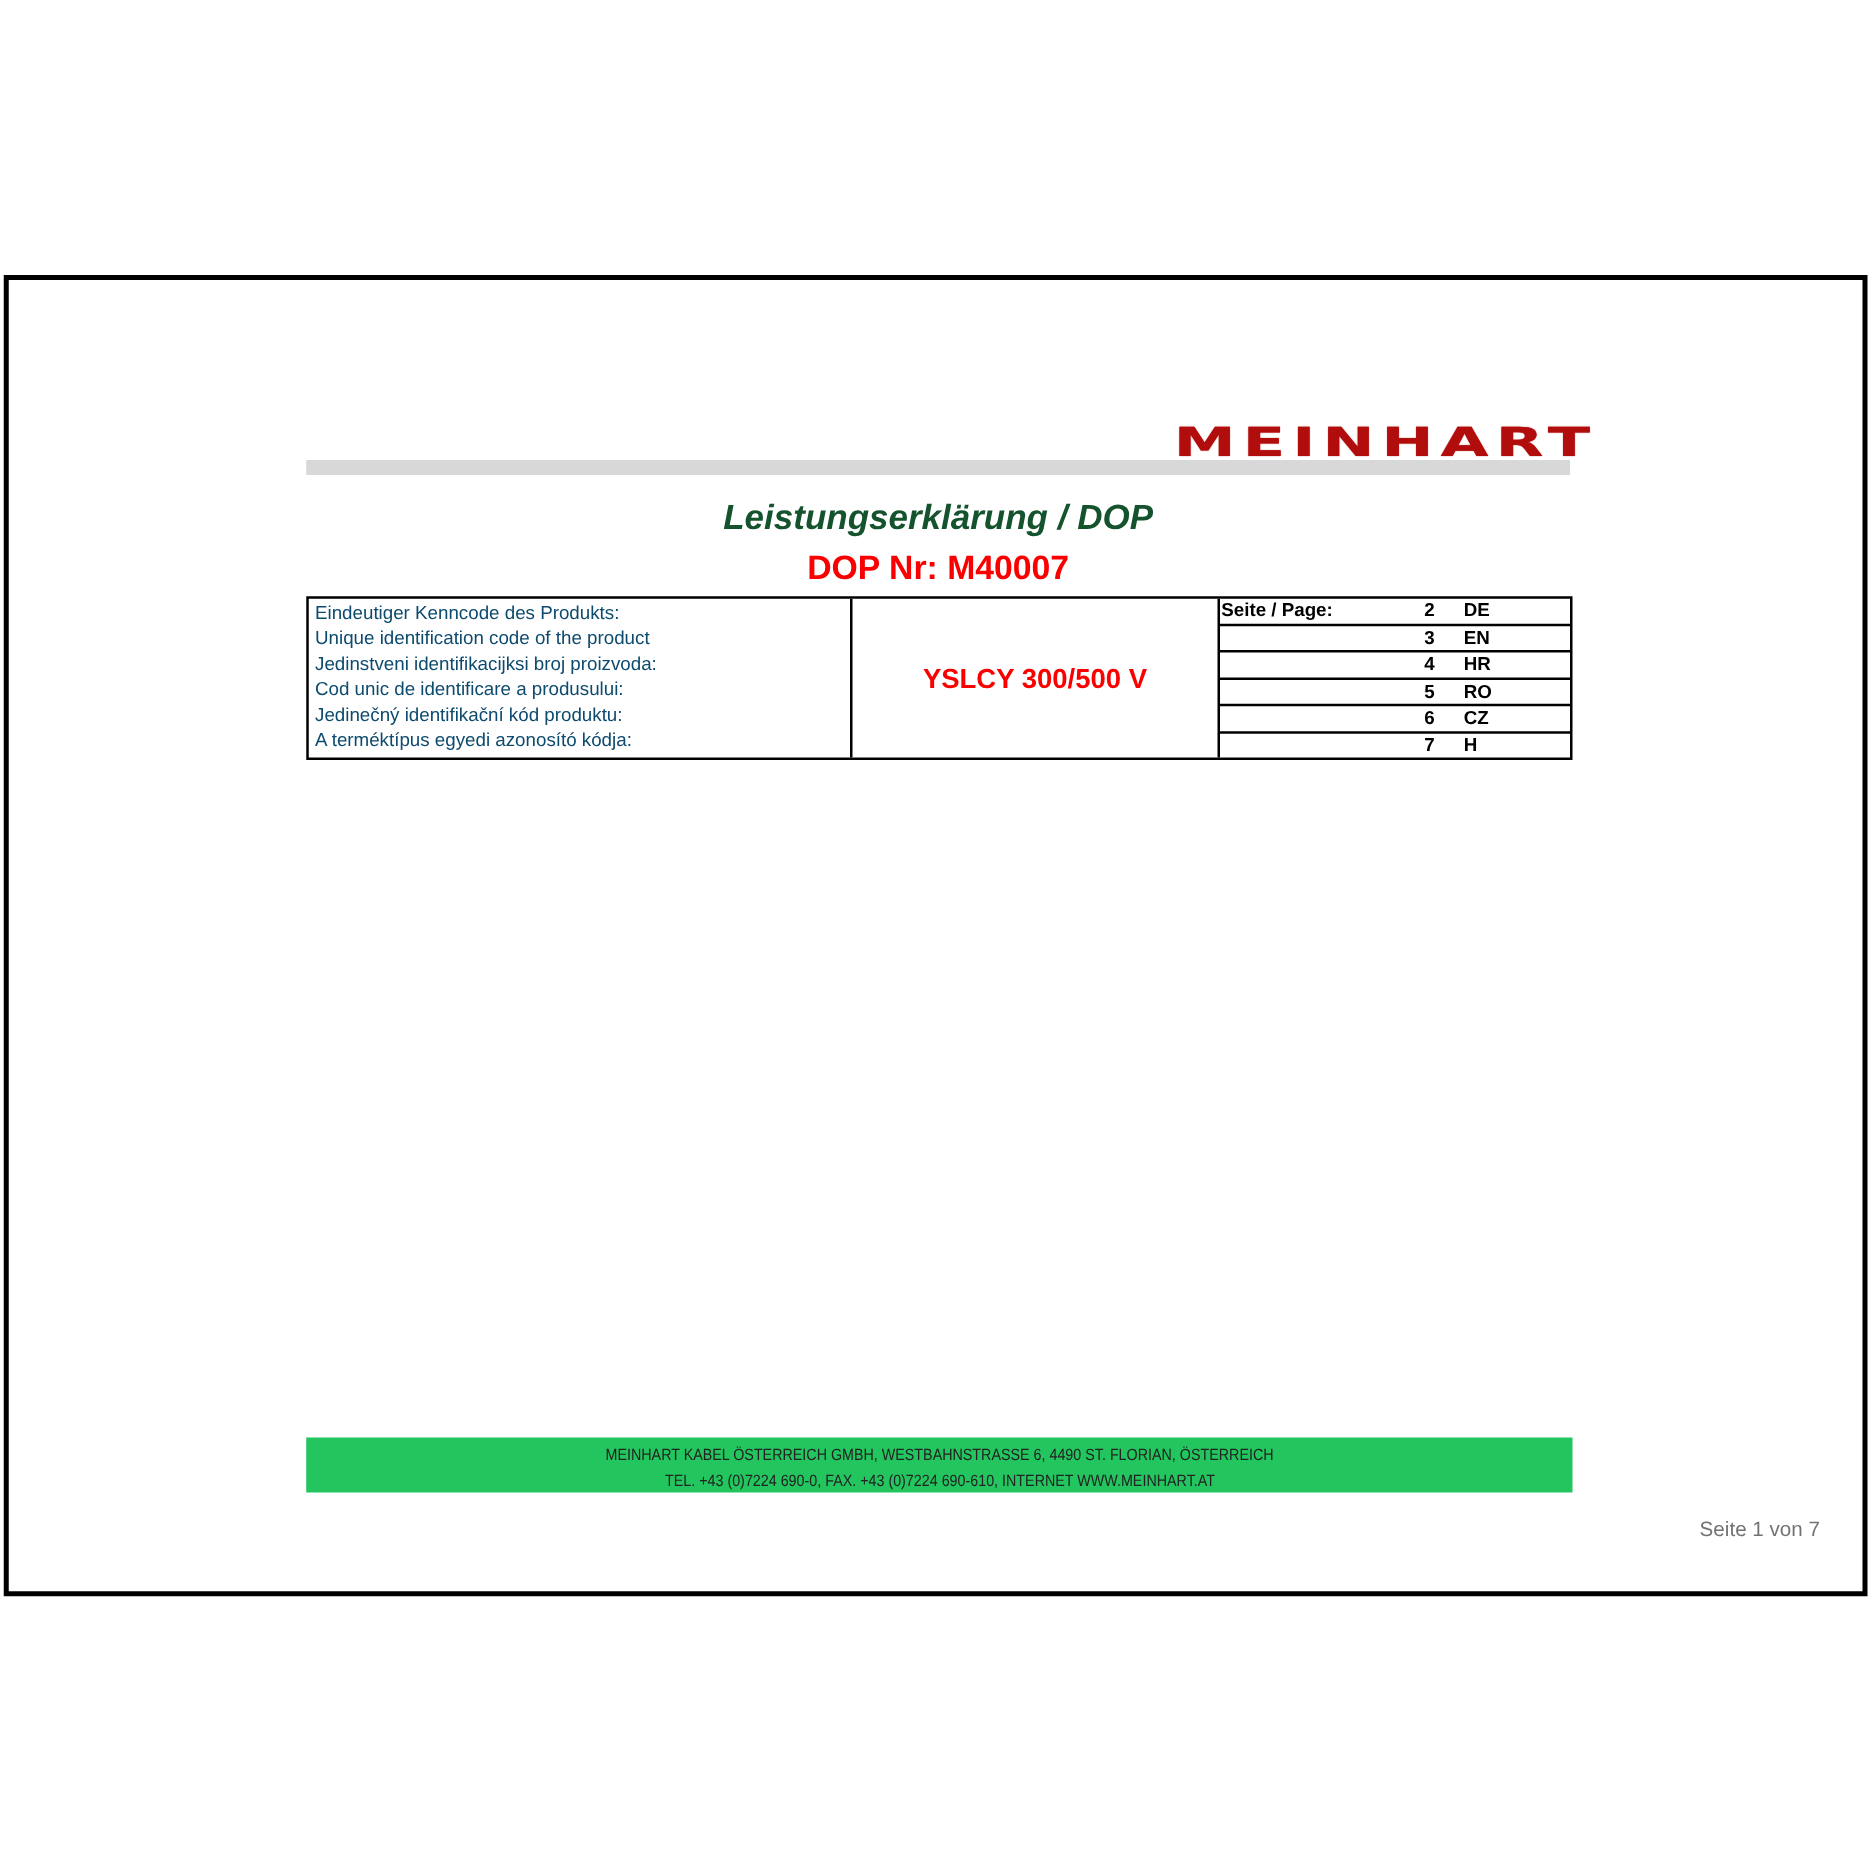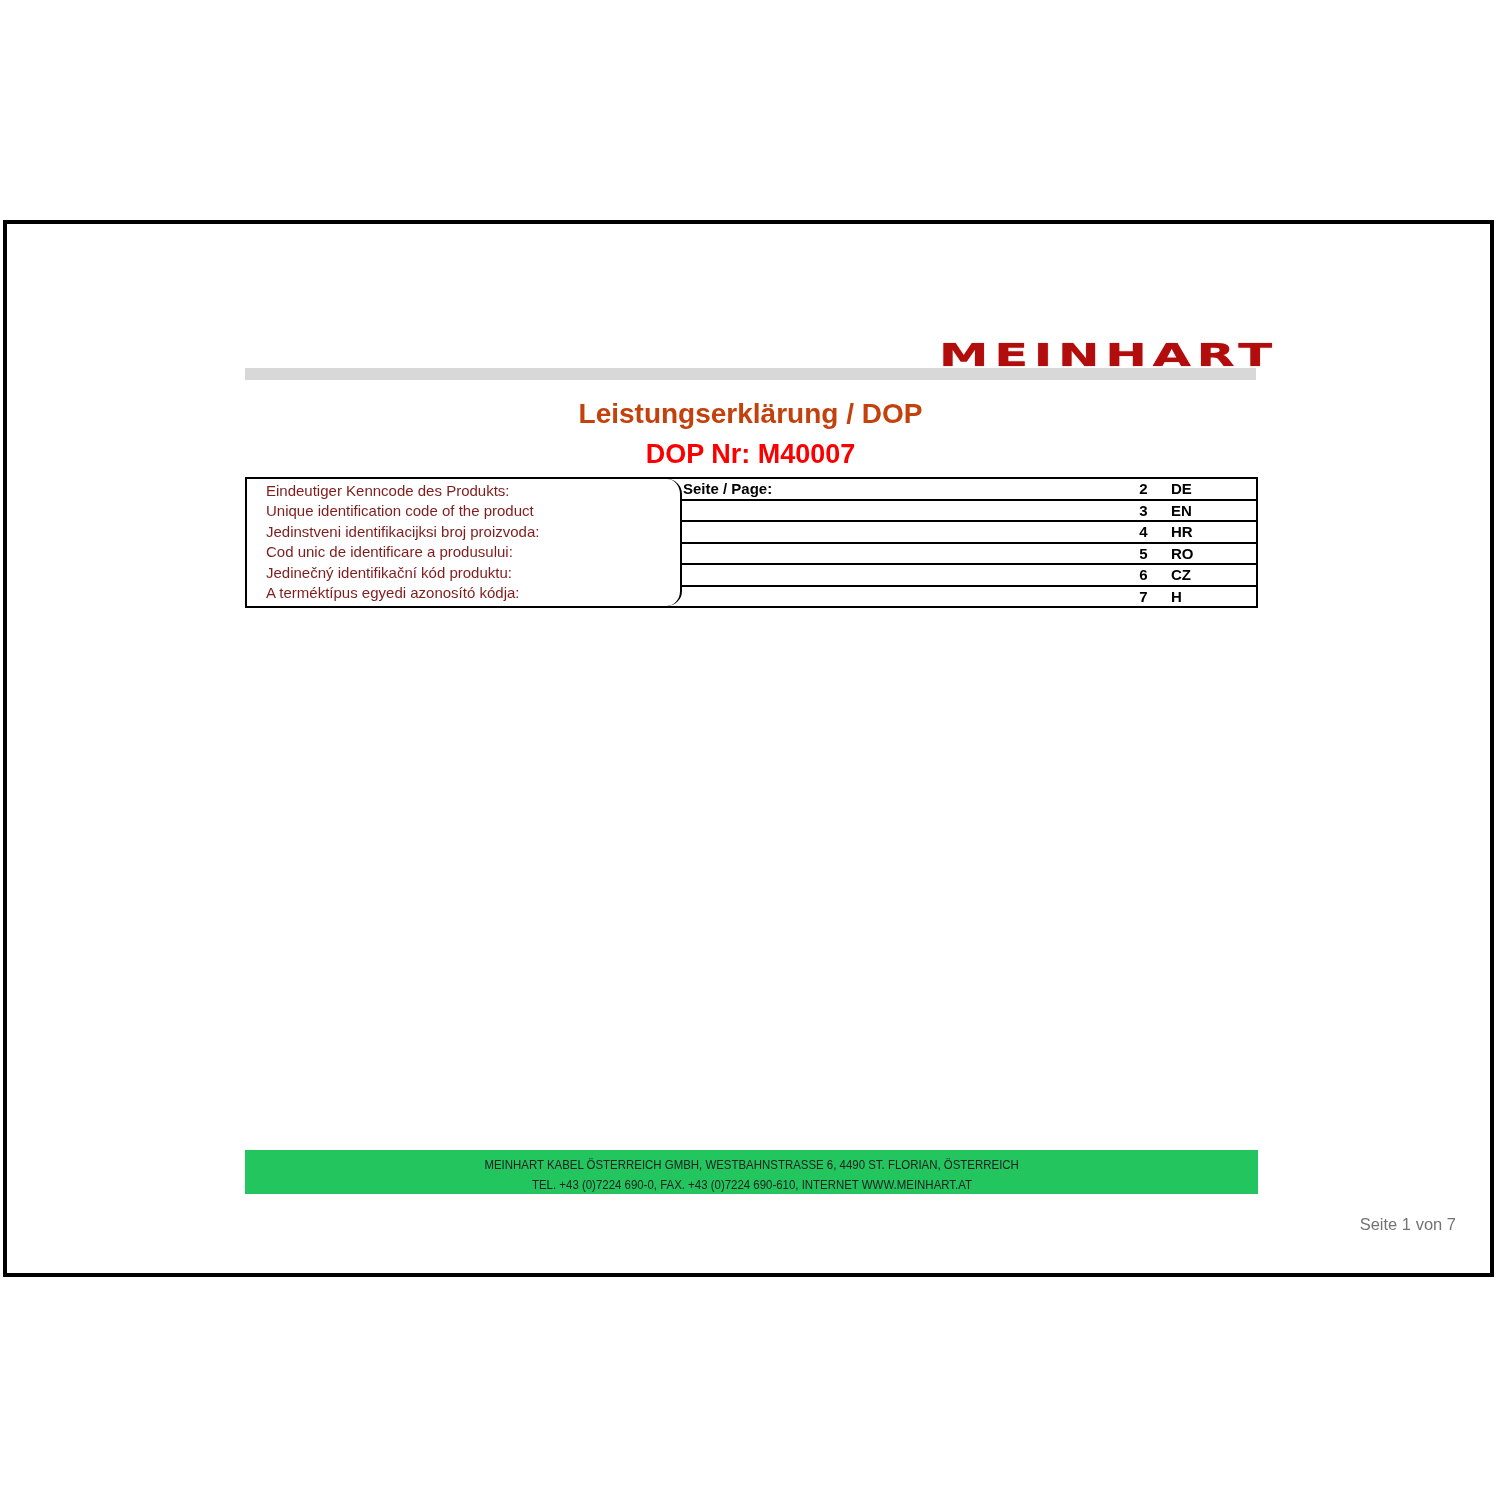--- a/index.html
+++ b/index.html
@@ -12,29 +12,29 @@
   .logo-wrap { position:absolute; left:816px; top:322px; width:462px; text-align:right; }
   .logo-text { display:inline-block; font-family:"DejaVu Sans", sans-serif; font-weight:bold;
                font-size:44px; letter-spacing:5px; color:#b20d0d;
                transform:scale(1.13,0.73); transform-origin:right bottom;
                text-shadow:0 0 1px #b20d0d; white-space:nowrap; }
 
   .header-gray-bar { position:absolute; left:245px; top:368px; width:1011px; height:12px;
                      background:#d8d8d8; }
 
   .doc-title { position:absolute; left:245px; top:398px; width:1011px; text-align:center;
-               font-size:28px; font-weight:bold; color:#c2410c; }
+               font-size:28px; font-weight:bold; color:#14532d;font-style:italic; }
 
   .dop-number { position:absolute; left:245px; top:439px; width:1011px; text-align:center;
                 font-size:27px; font-weight:bold; color:#fb0000; }
 
   .id-table { position:absolute; left:245px; top:477px; width:1013px; height:131px;
               border:2px solid #000; display:flex; background:#fff; }
-  .col-labels { width:435px; border-right:2px solid #000; padding:2px 0 0 19px;
-                font-size:15px; line-height:20.4px; color:#7f1d1d;border-radius:15px; }
+  .col-labels { width:435px; border-right:2px solid #000; padding:2px 0 0 5px;
+                font-size:15px; line-height:20.4px; color:#0c4a6e; }
   .col-product { width:294px; border-right:2px solid #000; display:flex;
                  align-items:center; justify-content:center; }
   .product-code { color:#fb0000; font-weight:bold; font-size:22px; white-space:nowrap; }
   .col-pages { flex:1; display:flex; flex-direction:column; }
   .page-row { flex:1; display:flex; align-items:center; border-bottom:2px solid #000;
               font-weight:bold; font-size:15px; }
   .page-row:last-child { border-bottom:none; }
   .page-row .row-label { flex:1; padding-left:1px; }
   .page-row .row-num   { width:55px; text-align:center; }
   .page-row .row-lang  { width:75px; text-align:left; margin-right:10px; }
@@ -65,20 +65,23 @@
 
 <div class="id-table">
   <div class="col-labels">
     <div>Eindeutiger Kenncode des Produkts:</div>
     <div>Unique identification code of the product</div>
     <div>Jedinstveni identifikacijksi broj proizvoda:</div>
     <div>Cod unic de identificare a produsului:</div>
     <div>Jedinečný identifikační kód produktu:</div>
     <div>A terméktípus egyedi azonosító kódja:</div>
   </div>
+  <div class="col-product">
+    <span class="product-code">YSLCY 300/500 V</span>
+  </div>
   <div class="col-pages">
     <div class="page-row">
       <span class="row-label">Seite / Page:</span>
       <span class="row-num">2</span>
       <span class="row-lang">DE</span>
     </div>
     <div class="page-row">
       <span class="row-label"></span>
       <span class="row-num">3</span>
       <span class="row-lang">EN</span>

